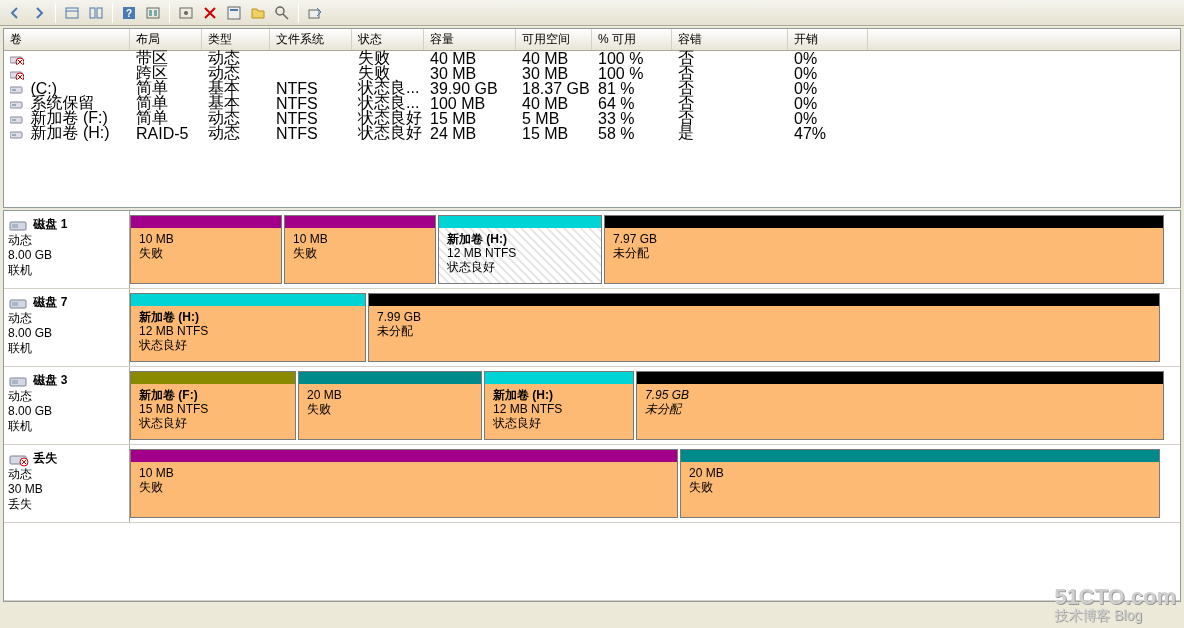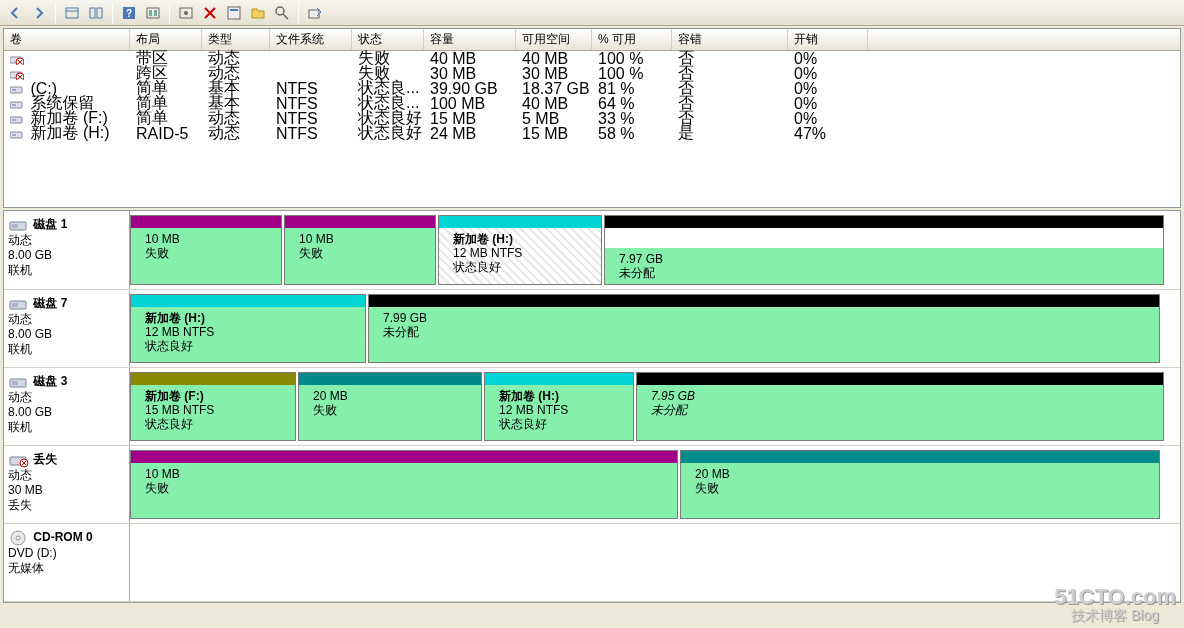--- a/index.html
+++ b/index.html
@@ -16,24 +16,24 @@
 .list-body .cell { padding: 0 6px; font-size: 16px; white-space: nowrap; overflow: hidden; }
 .vol-icon { width: 14px; height: 12px; display: inline-block; vertical-align: middle; margin-right: 2px; }
 
 .disk-pane { margin: 2px 3px; border: 1px solid #919b9c; background: #fff; overflow: hidden; }
 .disk-row { display: flex; border-bottom: 1px solid #d4d0c8; background: #fff; min-height: 78px; }
 .disk-info { width: 126px; padding: 6px 4px; border-right: 1px solid #aca899; background: #fff; font-size: 12px; line-height: 15px; }
 .disk-icon { width: 22px; height: 16px; display: inline-block; vertical-align: middle; }
 .disk-map { flex: 1; display: flex; align-items: stretch; padding: 4px 0 4px 0; }
 .part { border: 1px solid #7a7a7a; margin-right: 2px; display: flex; flex-direction: column; }
 .part-bar { height: 12px; }
-.part-body { flex:1; padding: 4px 14px; font-size: 12px; line-height: 14px; background: #86efac; }
+.part-body { flex:1; padding: 4px 8px; font-size: 12px; line-height: 14px; background: #fdba74; }
 .part-body.hatch { background-image: repeating-linear-gradient(45deg,#e8e8e8 0,#e8e8e8 2px,#fff 2px,#fff 6px); }
 
-.watermark { position: absolute; right: 8px; bottom: 6px; color: #d0d0d0; font-size: 22px; font-weight:bold; text-align:center; line-height:1; pointer-events:none; text-shadow:1px 1px 0 #999;}
+.watermark { position: absolute; right: 8px; bottom: 6px; color: #d0d0d0; font-size: 22px; font-weight:bold; text-align:left; line-height:1; pointer-events:none; text-shadow:1px 1px 0 #999;}
 .watermark .sub { font-size: 14px; font-weight: normal; }
 
 .c-magenta{background:#a3008a;} .c-cyan{background:#00d4d4;} .c-black{background:#000;} .c-olive{background:#8a8a00;} .c-teal{background:#008a8a;}
 </style>
 </head>
 <body>
 
 <div class="toolbar" id="toolbar">
     <div class="tb-btn">
       <svg class="tb-svg" viewBox="0 0 16 16">
@@ -231,21 +231,21 @@
           <div class="part-body">10 MB<br>失败</div>
         </div>
         <div class="part" style="width: 152px;">
           <div class="part-bar c-magenta"></div>
           <div class="part-body">10 MB<br>失败</div>
         </div>
         <div class="part" style="width: 164px;">
           <div class="part-bar c-cyan"></div>
           <div class="part-body hatch"><b>新加卷  (H:)</b><br>12 MB NTFS<br>状态良好</div>
         </div>
-        <div class="part" style="width: 560px; gap: 20px;">
+        <div class="part" style="width: 560px;">
           <div class="part-bar c-black"></div>
           <div class="part-body">7.97 GB<br>未分配</div>
         </div>
       </div>
     </div>
     <div class="disk-row">
       <div class="disk-info"><svg class="disk-icon" viewBox="0 0 22 16">
           <rect x="2" y="5" width="16" height="8" rx="1" fill="#d4d8e4" stroke="#7a8499"></rect>
           <rect x="4" y="7" width="6" height="4" fill="#a8b4c8"></rect>
         </svg> <b>磁盘 7</b><br>动态<br>8.00 GB<br>联机</div>
@@ -295,24 +295,20 @@
           <div class="part-bar c-magenta"></div>
           <div class="part-body">10 MB<br>失败</div>
         </div>
         <div class="part" style="width: 480px;">
           <div class="part-bar c-teal"></div>
           <div class="part-body">20 MB<br>失败</div>
         </div>
       </div>
     </div>
     <div class="disk-row">
-      <div class="disk-info"><svg class="disk-icon" viewBox="0 0 22 16">
-          <circle cx="10" cy="8" r="7" fill="#e8e8e8" stroke="#999"></circle>
-          <circle cx="10" cy="8" r="2" fill="#fff" stroke="#999"></circle>
-        </svg> <b>CD-ROM 0</b><br>DVD (D:)<br>无媒体</div>
       <div class="disk-map"></div>
     </div>
   </div>
 
 <div class="watermark">
   <div>51CTO.com</div>
   <div class="sub">技术博客    Blog</div>
 </div>
 
 </body></html>

